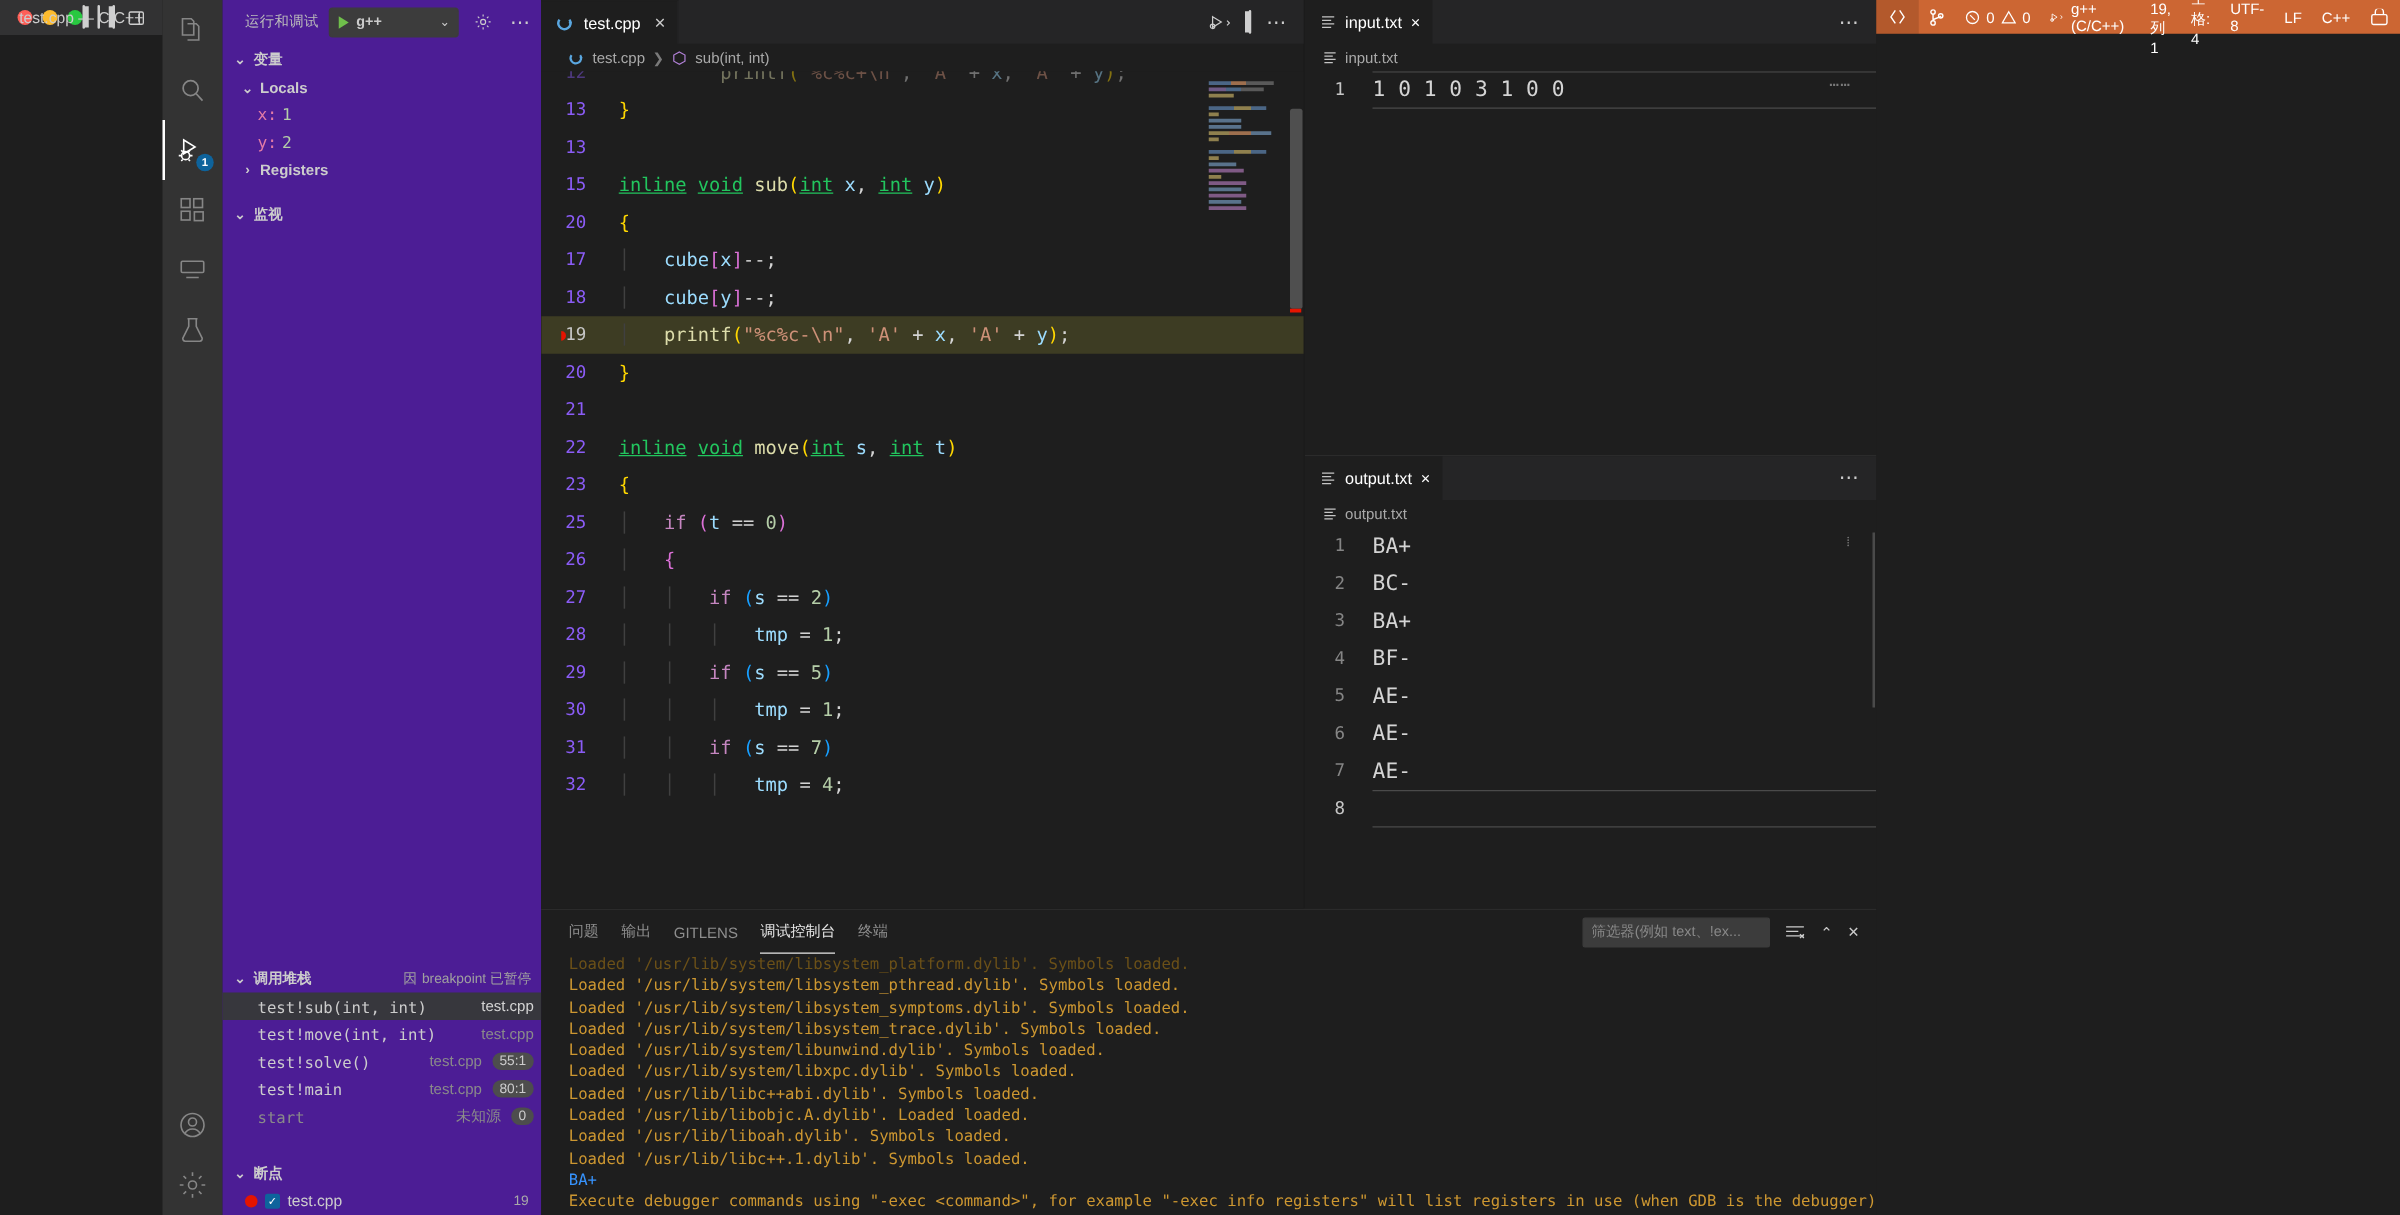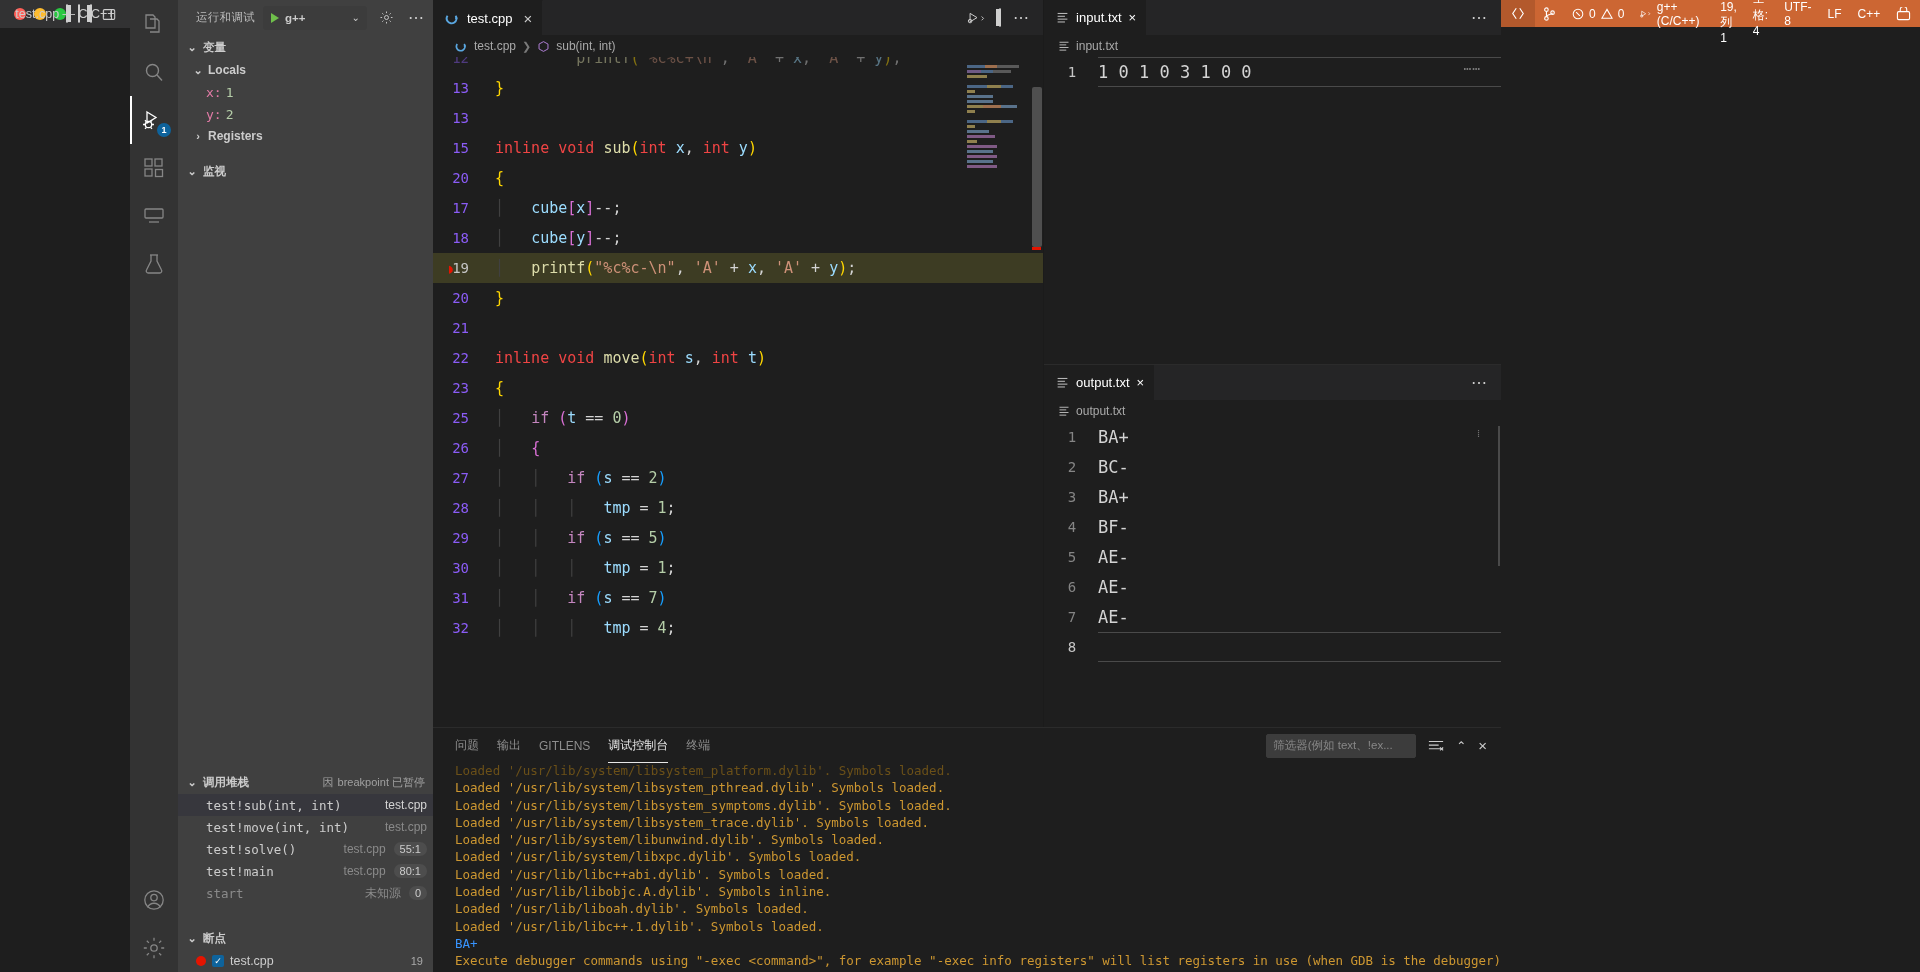--- a/index.html
+++ b/index.html
@@ -54,21 +54,21 @@
   }
   .act-badge {
     position: absolute; right: 7px; bottom: 7px; background: #0e639c; color: #fff;
     font-size: 9px; min-width: 14px; height: 14px; border-radius: 7px;
     display: flex; align-items: center; justify-content: center; font-weight: bold;
   }
   .act-spacer { flex: 1 1 auto; }
 
   
   .sidebar {
-    width: 255px; background: #404040; flex: 0 0 255px; display: flex; flex-direction: column;
+    width: 255px; background: #4c1d95; flex: 0 0 255px; display: flex; flex-direction: column;
     min-height: 0;
   }
   .sb-head {
     height: 35px; display: flex; align-items: center; padding: 0 6px 0 18px; gap: 8px;
     flex: 0 0 35px;
   }
   .sb-head-title { font-size: 11.5px; color: #bbbbbb; letter-spacing: .3px; }
   .launch-select {
     flex: 1 1 auto; height: 24px; background: #3c3c3c; border: 1px solid #3c3c3c;
     border-radius: 3px; display: flex; align-items: center; gap: 6px; padding: 0 6px;
@@ -147,21 +147,21 @@
   .code-line.highlight .ln { color: #c6c6c6; }
   .gutter-bp { position: absolute; left: 10px; width: 16px; text-align:center; color: #e51400; font-size: 13px; }
   .ln {
     width: 62px; text-align: right; padding-right: 26px; color: #8b5cf6; flex: 0 0 62px;
     font-size: 14px;
   }
   .code-txt { padding-left: 0; }
   .indent-guide { color: #404040; }
 
   
-  .k  { color: #ef4444; }    
+  .k  { color: #22c55e; text-decoration: underline; }    
   .kc { color: #c586c0; }    
   .fn2{ color: #dcdcaa; }    
   .id { color: #9cdcfe; }    
   .num{ color: #b5cea8; }    
   .st { color: #ce9178; }    
   .p1 { color: #ffd700; }    
   .p2 { color: #da70d6; }    
   .p3 { color: #179fff; }    
   .op { color: #d4d4d4; }
 
@@ -725,21 +725,21 @@
           </div>
         </div>
         <div class="console">
           <div class="c-line faded">Loaded '/usr/lib/system/libsystem_platform.dylib'. Symbols loaded.</div>
           <div class="c-line">Loaded '/usr/lib/system/libsystem_pthread.dylib'. Symbols loaded.</div>
           <div class="c-line">Loaded '/usr/lib/system/libsystem_symptoms.dylib'. Symbols loaded.</div>
           <div class="c-line">Loaded '/usr/lib/system/libsystem_trace.dylib'. Symbols loaded.</div>
           <div class="c-line">Loaded '/usr/lib/system/libunwind.dylib'. Symbols loaded.</div>
           <div class="c-line">Loaded '/usr/lib/system/libxpc.dylib'. Symbols loaded.</div>
           <div class="c-line">Loaded '/usr/lib/libc++abi.dylib'. Symbols loaded.</div>
-          <div class="c-line">Loaded '/usr/lib/libobjc.A.dylib'. Symbols inline.</div>
+          <div class="c-line">Loaded '/usr/lib/libobjc.A.dylib'. Loaded loaded.</div>
           <div class="c-line">Loaded '/usr/lib/liboah.dylib'. Symbols loaded.</div>
           <div class="c-line">Loaded '/usr/lib/libc++.1.dylib'. Symbols loaded.</div>
           <div class="c-line blue">BA+</div>
           <div class="c-line">Execute debugger commands using "-exec &lt;command&gt;", for example "-exec info registers" will list registers in use (when GDB is the debugger)</div>
           <div class="prompt-row">
 
             <span></span>
           </div>
         </div>
       </div>

